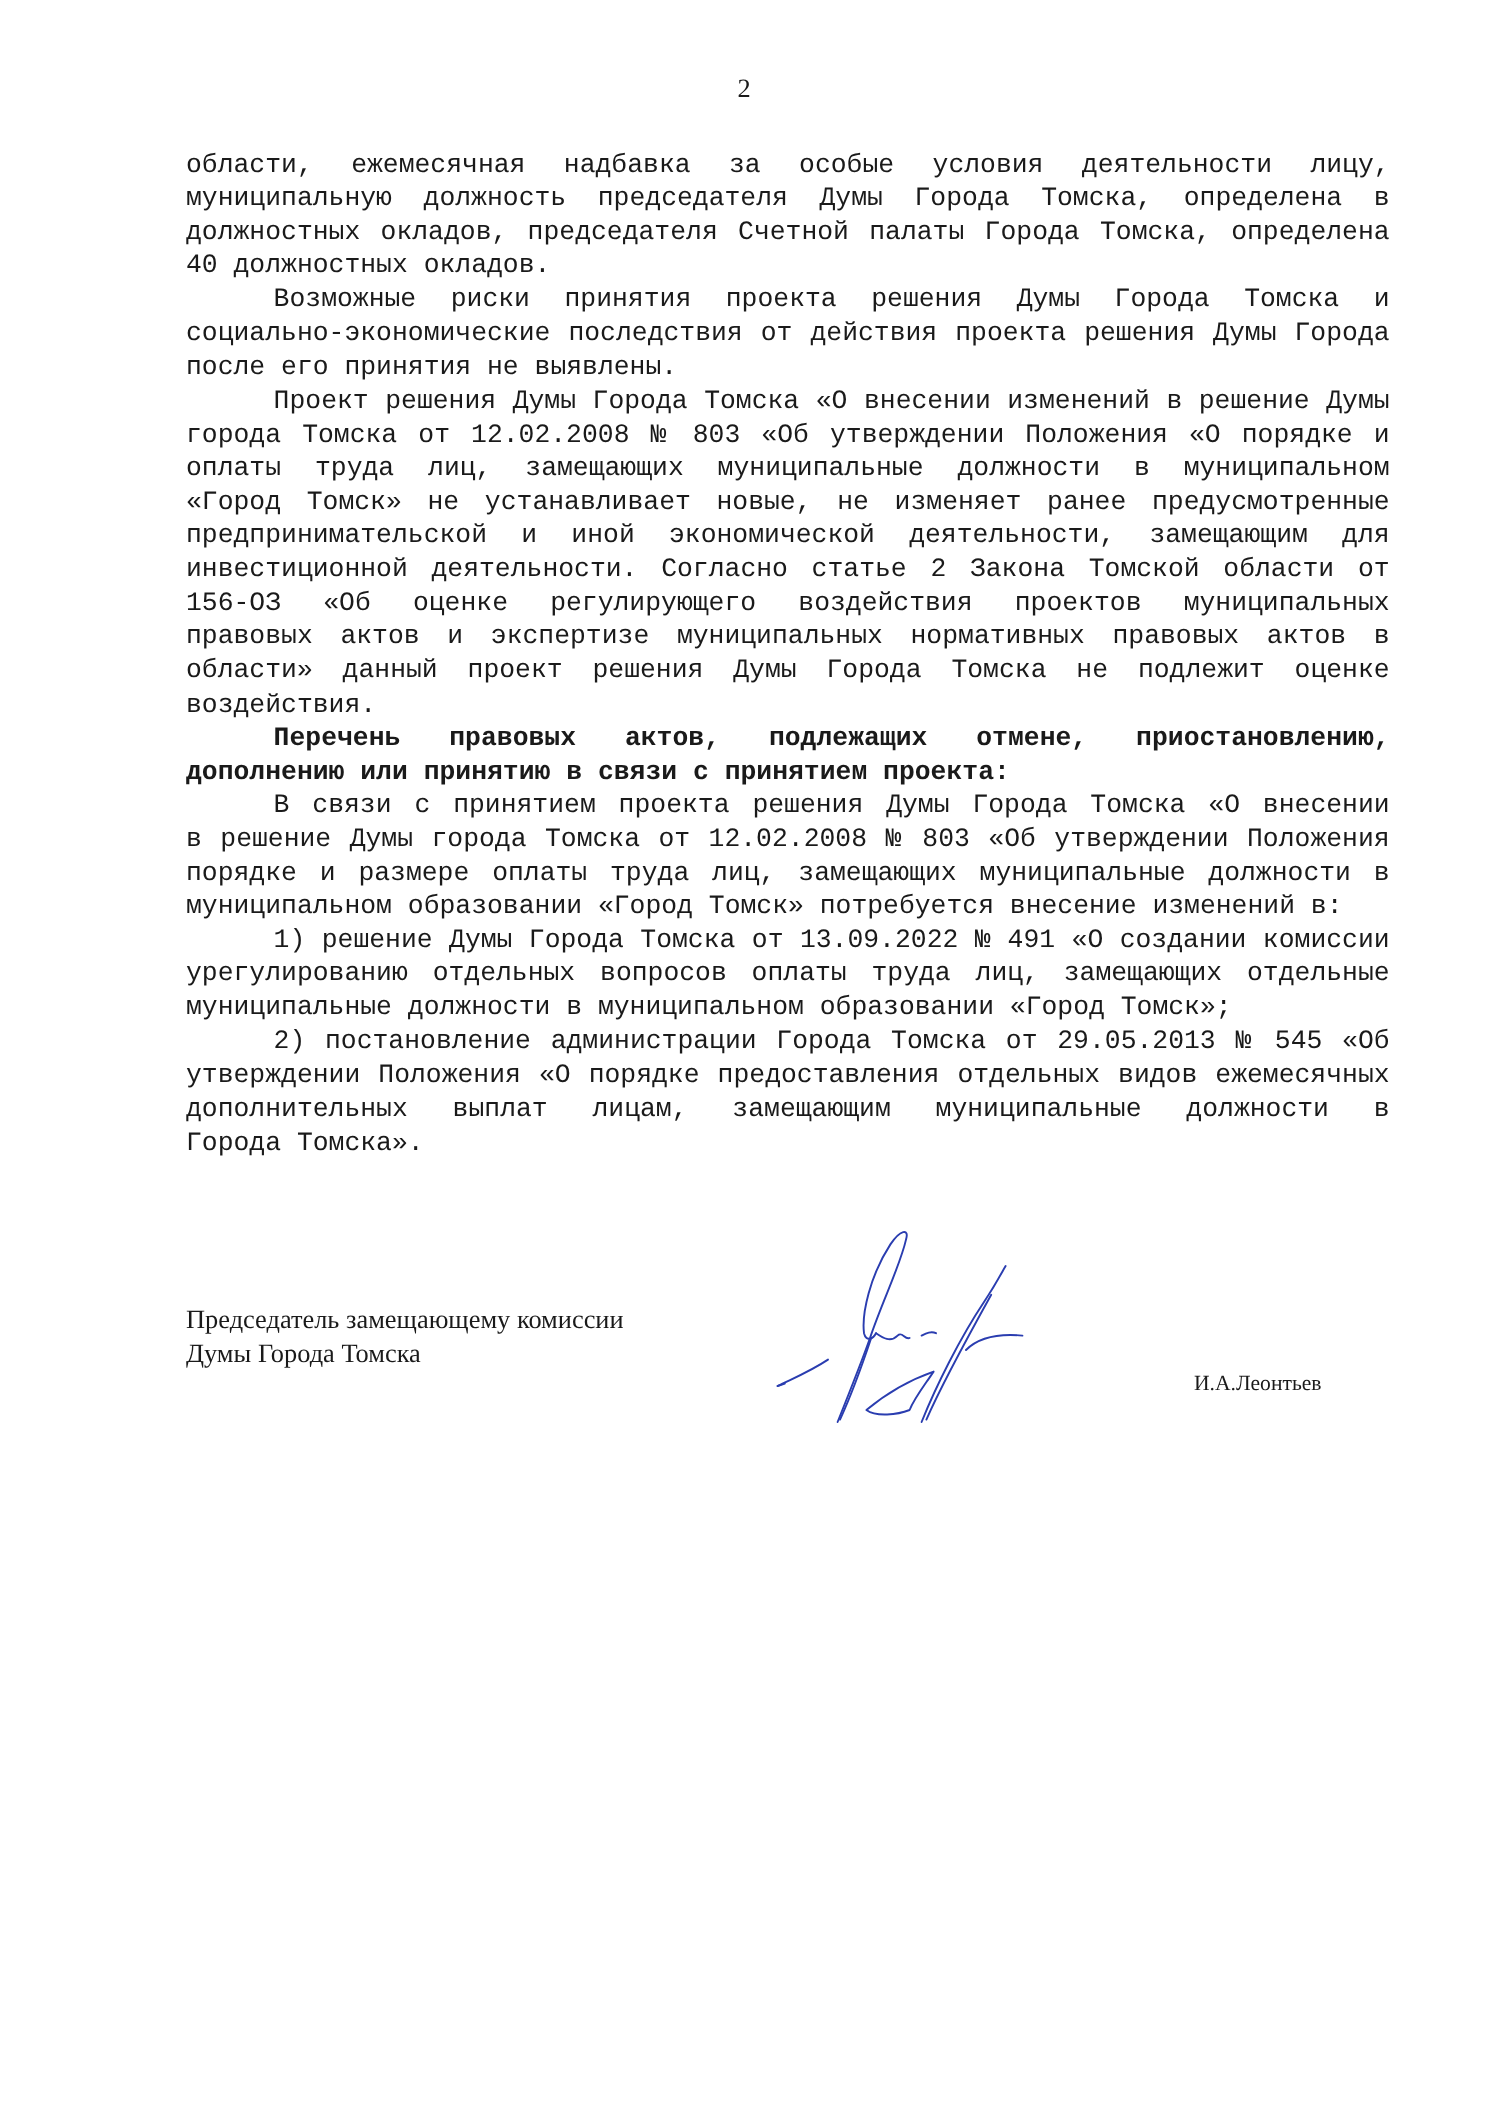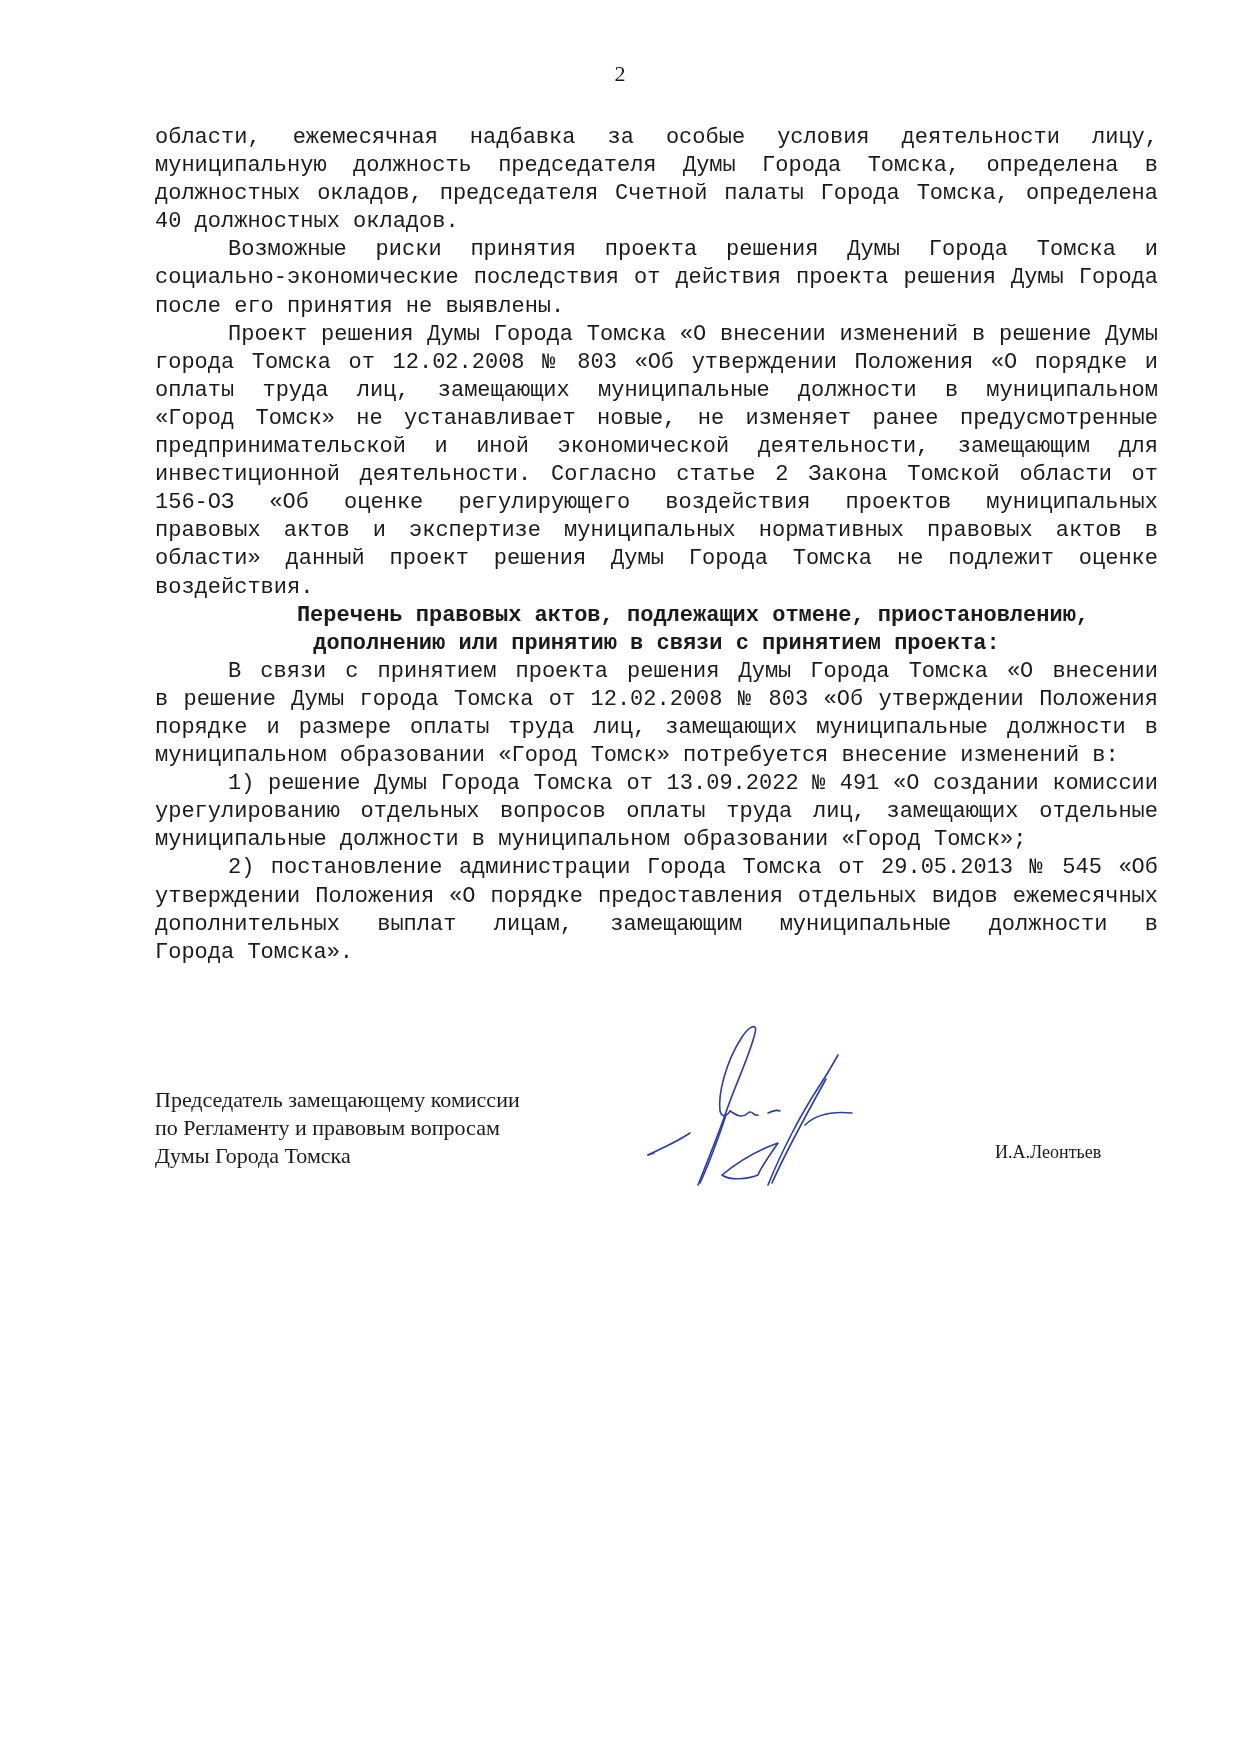--- a/index.html
+++ b/index.html
@@ -4,21 +4,21 @@
 <style>
   html, body { margin: 0; padding: 0; background: #ffffff; }
   body { width: 1240px; height: 1753px; position: relative; overflow: hidden;
          font-family: "Liberation Serif", "DejaVu Serif", serif; color: #1a1a1a; }
   .page-number { position: absolute; left: 0; width: 1240px; top: 60px; text-align: center;
                  font-size: 22px; line-height: 28px; }
   .body-text { position: absolute; left: 155px; top: 124px; width: 1003px; font-size: 22px; line-height: 28.1px; }
   .line { display: block; white-space: nowrap; height: 28.1px; font-family: Liberation Mono, monospace; }
   .line.j { text-align: justify; text-align-last: justify; white-space: normal; overflow: hidden; }
   .line.ind { padding-left: 73px; }
-  .line.bold { font-weight: bold; text-align: center; }
+  .line.bold { font-weight: bold; }
   .signature-block { position: absolute; left: 155px; top: 1086px; font-size: 22px; line-height: 28px; }
   .signature-block span { display: block; }
   .signer-name { position: absolute; left: 995px; top: 1138px; font-size: 18px; line-height: 28px; }
   .signature { position: absolute; left: 630px; top: 1015px; width: 240px; height: 180px; }
 </style>
 </head>
 <body>
 
 <div class="page-number">2</div>
 
@@ -50,21 +50,20 @@
     <span class="line j">урегулированию отдельных вопросов оплаты труда лиц, замещающих отдельные</span>
     <span class="line">муниципальные должности в муниципальном образовании «Город Томск»;</span>
     <span class="line j ind">2) постановление администрации Города Томска от 29.05.2013 № 545 «Об</span>
     <span class="line j">утверждении Положения «О порядке предоставления отдельных видов ежемесячных и иных</span>
     <span class="line j">дополнительных выплат лицам, замещающим муниципальные должности в администрации</span>
     <span class="line">Города Томска».</span>
   </div>
 
 <div class="signature-block">
   <span>Председатель замещающему комиссии</span>
-  <span>по Регламенту и правовым вопросам</span>
   <span>Думы Города Томска</span>
 </div>
 
 <svg class="signature" viewBox="0 0 240 180" fill="none" stroke-linecap="round" stroke-linejoin="round">
   <g id="sig-strokes" stroke-width="1.6" stroke="#2a3db0">
     <path d="M18 140 C30 134, 45 128, 60 118"></path>
     <path d="M18 140 L24 138"></path>
     <path d="M68 170 C80 140, 88 120, 95 100 C105 70, 120 40, 125 18 C128 8, 120 10, 112 22 C95 48, 88 80, 90 96 C92 104, 98 100, 100 96"></path>
     <path d="M70 168 C82 142, 90 118, 96 100"></path>
     <path d="M100 96 C106 100, 112 104, 118 98 C122 94, 124 102, 128 100"></path>

